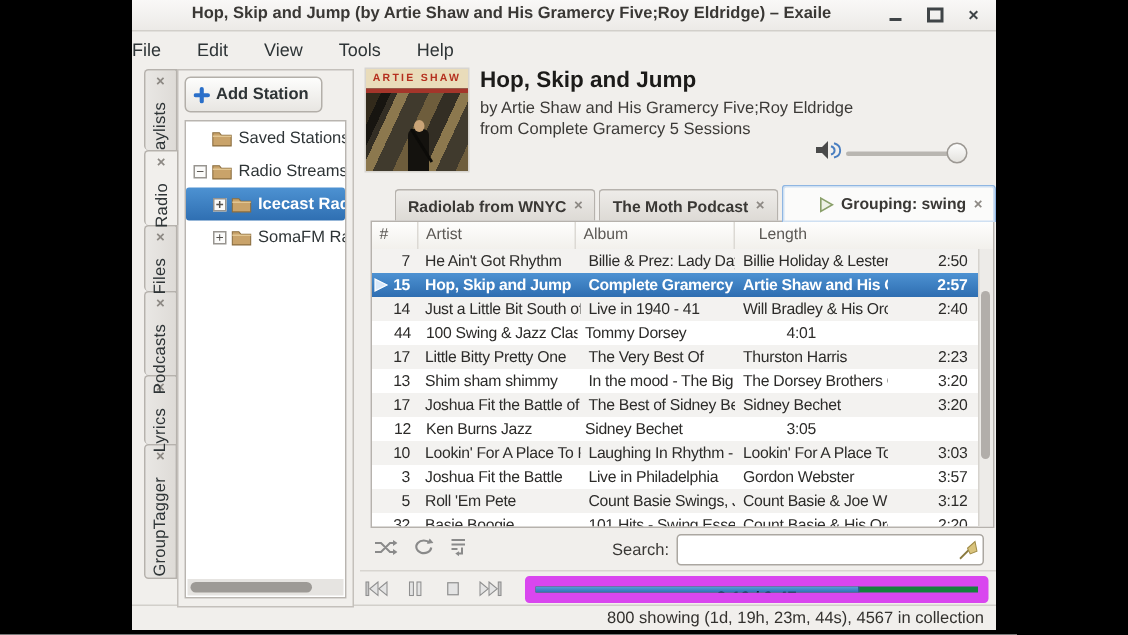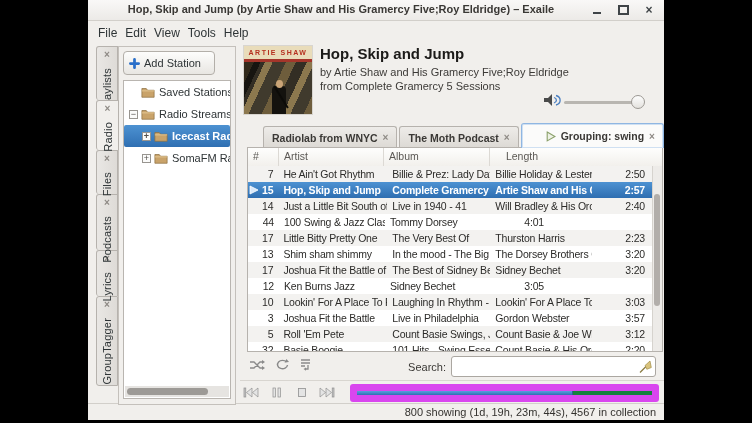--- a/index.html
+++ b/index.html
@@ -14,41 +14,41 @@
     font-size:11px;font-weight:bold;color:#39373
 4;white-space:nowrap;overflow:hidden;color:#3a3835;}
   .winctl{position:absolute;top:2px;height:16px;display:flex;gap:12px;right:8px;align-items:center;}
   .wbtn{width:14px;height:14px;display:flex;align-items:flex-end;justify-content:center;cursor:default;}
   .glyph-min{width:8px;height:2px;background:#3f4447;margin-bottom:3px;}
   .glyph-max{width:7px;height:6px;border:2px solid #3f4447;margin-bottom:2px;}
   .glyph-close{font-size:12px;font-weight:bold;color:#3f4447;line-height:12px;margin-bottom:1px;}
 
   
   .menubar{position:absolute;left:0;top:21px;width:576px;height:23px;display:flex;align-items:center;
-    padding-left:10px;gap:8px;box-sizing:border-box;}
+    gap:24px;box-sizing:border-box;}
   .menu-item{font-size:12px;color:#2e3436;}
 
   
   .sidetabs{position:absolute;left:8px;top:46px;width:22px;display:flex;flex-direction:column;}
   .vtab{box-sizing:border-box;width:22px;border:1px solid #b6b2ad;border-bottom:none;
     background:linear-gradient(90deg,#e9e7e4,#dedbd7);display:flex;flex-direction:column;align-items:center;
     padding-top:3px;border-radius:3px 0 0 3px;}
   .vtab:last-child{border-bottom:1px solid #b6b2ad;}
   .vtab.active{background:#f1efec;width:23px;position:relative;z-index:3;}
   .vtab-close{font-size:10px;line-height:10px;color:#8d8984;font-weight:bold;margin-bottom:2px;}
   .vtab-label{writing-mode:vertical-rl;transform:rotate(180deg);font-size:11px;color:#2e3436;
     letter-spacing:.2px;padding:2px 0 6px 0;}
 
   
   .sidepanel{position:absolute;left:30px;top:46px;width:118px;height:359px;box-sizing:border-box;
     background:#f1efec;border:1px solid #c4c0bb;z-index:2;}
   .add-btn{position:absolute;left:4px;top:4px;width:92px;height:24px;box-sizing:border-box;
     border:1px solid #b3afa9;border-radius:4px;background:linear-gradient(#fdfdfc,#e8e6e2);
     display:flex;align-items:center;gap:4px;padding-left:5px;}
-  .add-btn span{font-size:11px;color:#2e3436;}
+  .add-btn span{font-size:11px;color:#2e3436;font-weight:bold;}
   .treebox{position:absolute;left:4px;top:33px;width:108px;bottom:5px;background:#fff;
     border:1px solid #b9b5b0;box-sizing:border-box;overflow:hidden;}
   .trow-tree{height:22px;display:flex;align-items:center;font-size:11px;color:#2e3436;
     white-space:nowrap;box-sizing:border-box;}
   .trow-tree.sel{background:linear-gradient(#4d92d2,#2f6fb2);color:#fff;font-weight:bold;border-radius:2px;}
   .expander{width:9px;height:9px;box-sizing:border-box;border:1px solid #989590;background:#fbfbfa;
     font-size:9px;line-height:6px;text-align:center;color:#55524e;margin-right:3px;flex:none;}
   .exp-spacer{width:12px;flex:none;}
   .tree-label{margin-left:4px;overflow:hidden;}
   .hscroll{position:absolute;left:1px;right:1px;bottom:1px;height:11px;background:#e6e4e1;}

